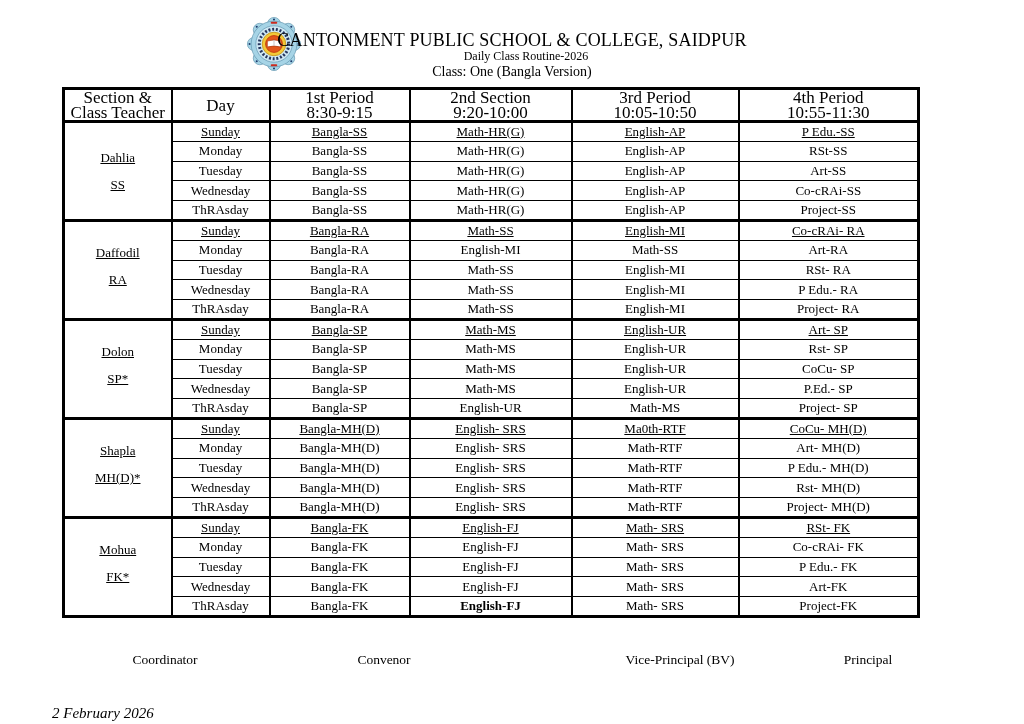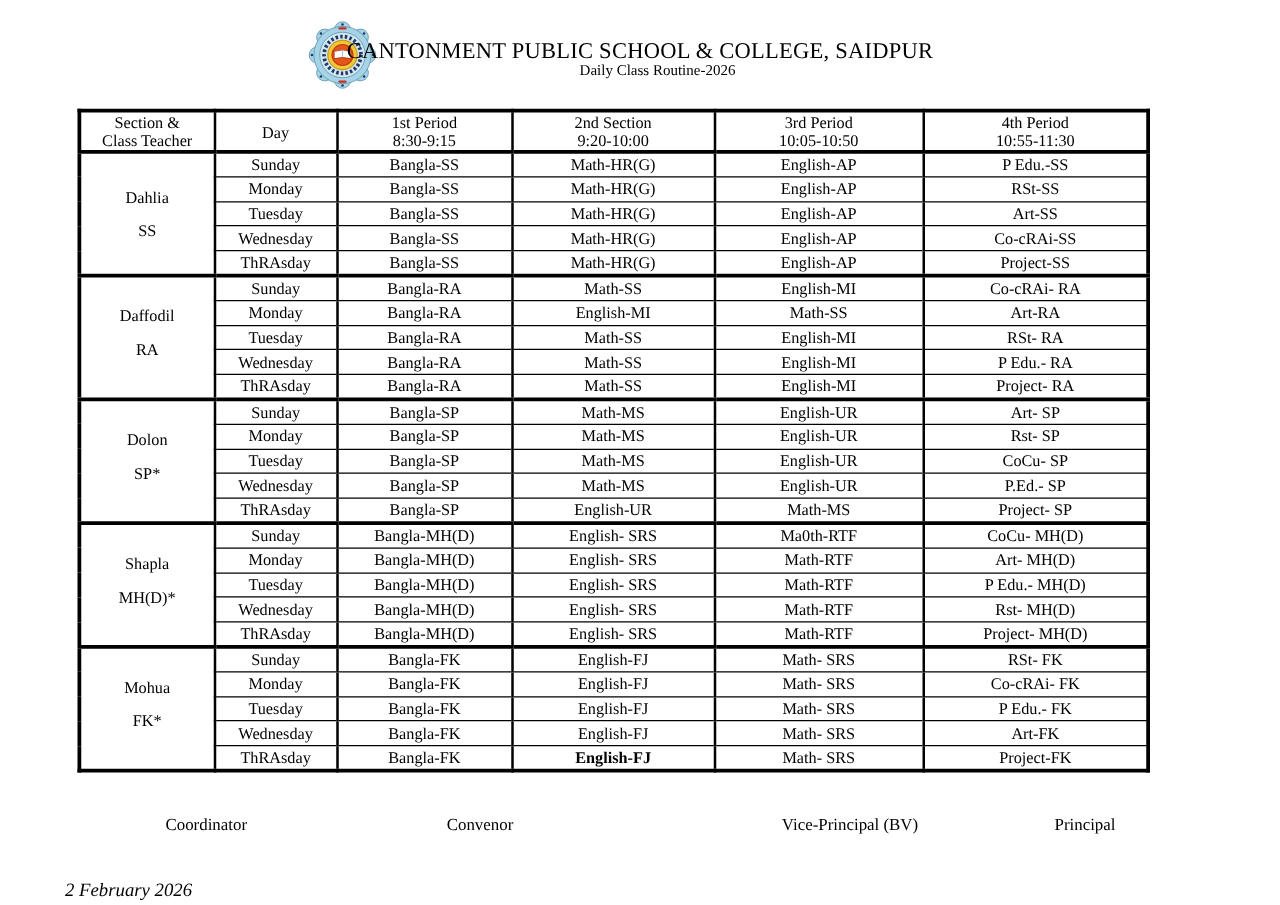--- a/index.html
+++ b/index.html
@@ -37,27 +37,27 @@
     border-right: 2px solid #000;
     text-align: center;
     vertical-align: middle;
     padding: 0;
     overflow: hidden;
     white-space: nowrap;
   }
   .routine-table thead tr { height: 33px; }
   .routine-table thead th {
     font-weight: normal;
-    font-size: 13px;
+    font-size: 17px;
     line-height: 15px;
     border-bottom: 3px solid #000;
   }
   .routine-table tbody tr { height: 19.8px; }
   .routine-table tbody td { font-size: 13px; }
-  tr.section-start td { border-top: 3px solid #000; }
+  tr.section-start td { border-top: 3px solid #000; text-decoration: underline; }
   tr.day-row td { border-top: 1px solid #000; }
 
   td.section-cell {
     font-size: 20px;
     line-height: 27px;
     vertical-align: top;
     padding-top: 17px;
   }
   td.section-cell.centered { vertical-align: middle; padding-top: 0; }
   td.period-cell.bold { font-weight: bold; }
@@ -108,20 +108,21 @@
     <circle cx="30" cy="30" r="12.6" fill="#f3c937" stroke="#c99a1e" stroke-width="1"></circle>
     <circle cx="30" cy="30" r="9" fill="#e2561b" stroke="#c43c0e" stroke-width="1"></circle>
     <path d="M22.8 26.8 Q30 24.4 37.2 26.8 L37.2 33.2 Q30 31.2 22.8 33.2 Z" fill="#ffffff" stroke="#b03a10" stroke-width="0.8"></path>
     <line x1="30" y1="25.6" x2="30" y2="31.8" stroke="#bbbbbb" stroke-width="0.9"></line>
   </svg>
 </div>
 
 <div class="doc-header">
   <div class="school-name">CANTONMENT PUBLIC SCHOOL &amp; COLLEGE, SAIDPUR</div>
   <div class="routine-title">Daily Class Routine-2026</div>
+  <div class="class-title">Class: One (Bangla Version)</div>
 </div>
 
 <table class="routine-table">
   <colgroup>
     <col style="width:108px">
       <col style="width:98px">
       <col style="width:140px">
     <col style="width:162px">
       <col style="width:167px">
       <col style="width:180px">

